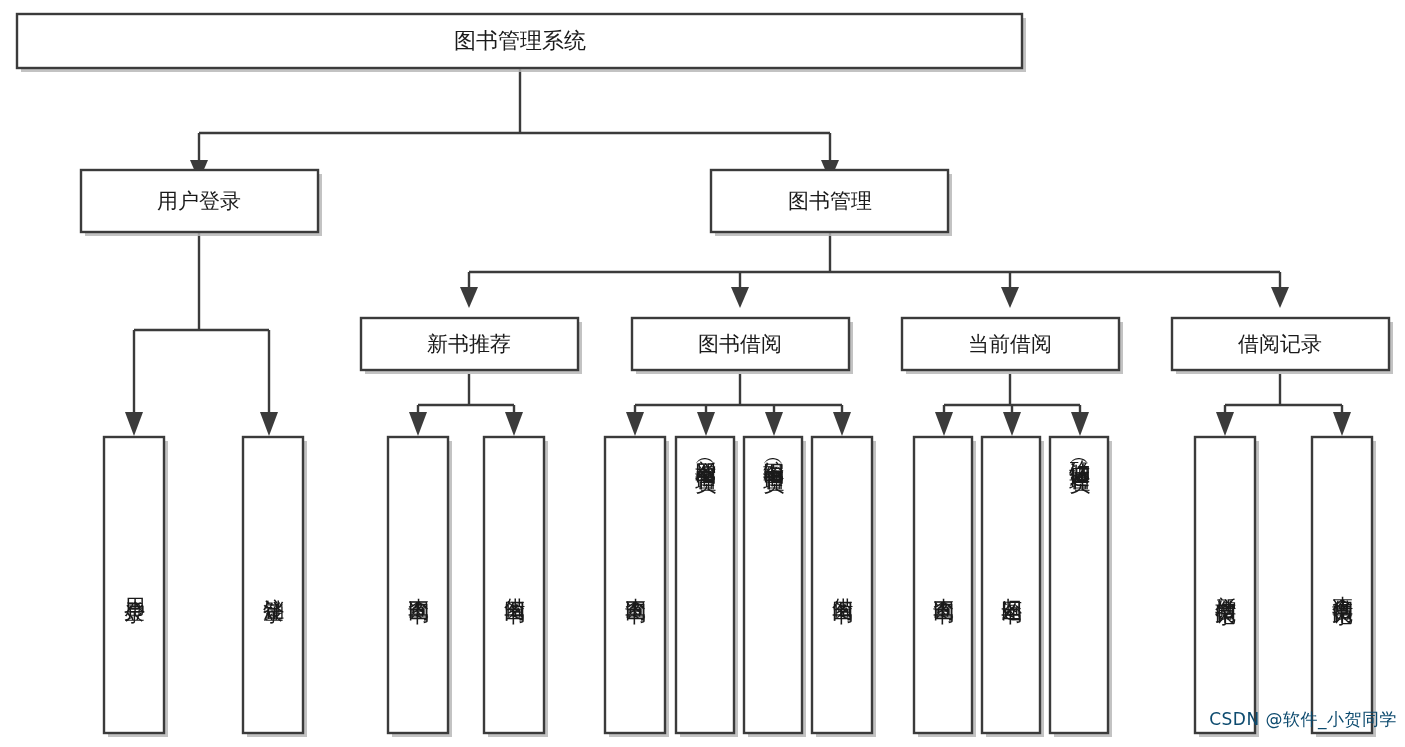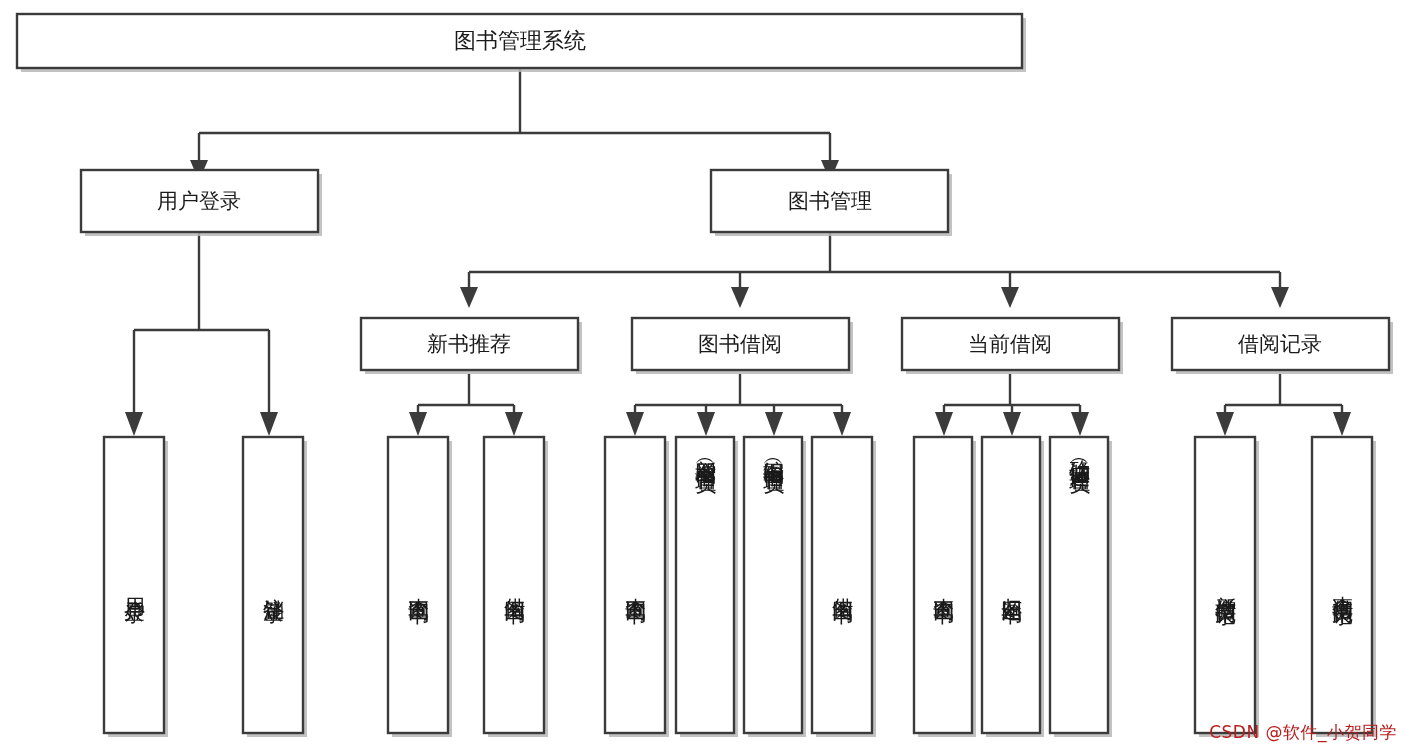--- a/index.html
+++ b/index.html
@@ -69,24 +69,24 @@
     font-size: 21px;
     line-height: 1.32;
     letter-spacing: 2px;
     color: #1a1a1a;
     white-space: nowrap;
     text-align: center;
   }
   .watermark {
     position: absolute;
     right: 8px;
-    bottom: 3px;
+    bottom: 16px;
     font-family: "DejaVu Sans", "Liberation Sans", sans-serif;
     font-size: 17px;
-    color: #b91c1c;
+    color: #0c4a6e;
     letter-spacing: 0.5px;
     white-space: nowrap;
   }
 </style>
 </head>
 <body>
 
 <div id="diagram-root">
 
   <svg id="tree-svg" viewBox="0 0 1405 747" xmlns="http://www.w3.org/2000/svg">

